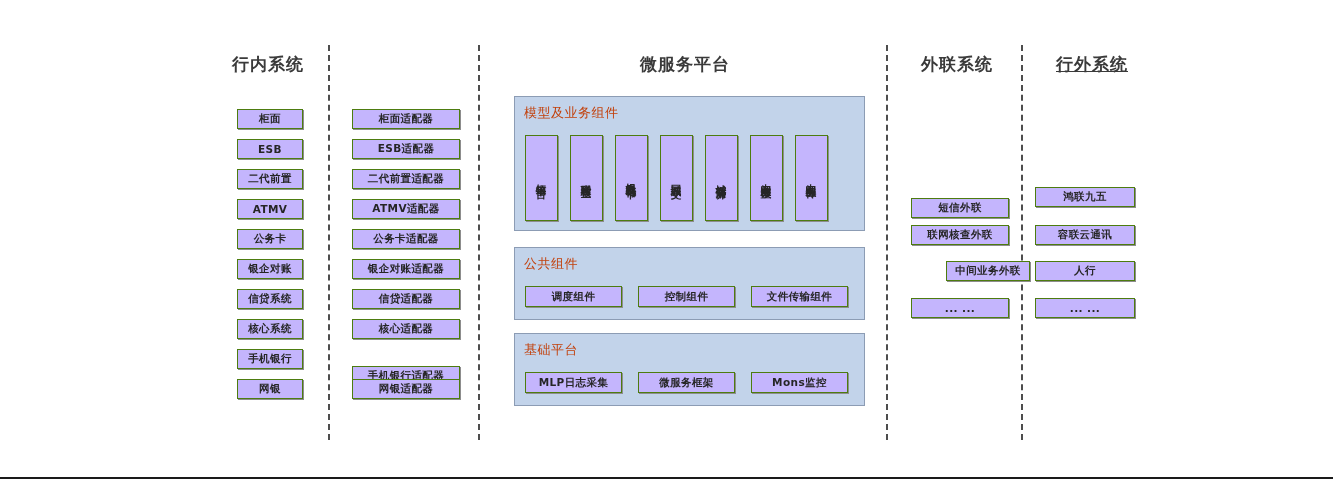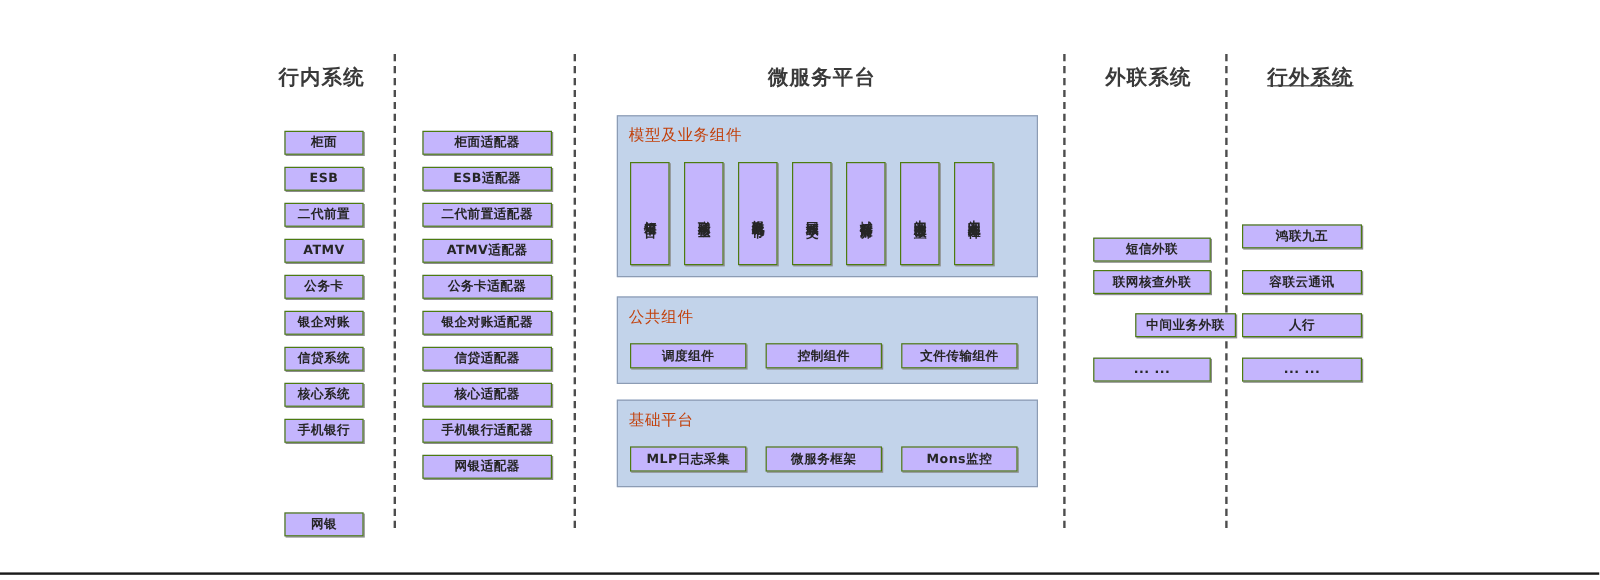--- a/index.html
+++ b/index.html
@@ -100,31 +100,31 @@
 
   <div class="node" style="left:237px; top:109px; width:66px; height:20px;">柜面</div>
   <div class="node" style="left:237px; top:139px; width:66px; height:20px;">ESB</div>
   <div class="node" style="left:237px; top:169px; width:66px; height:20px;">二代前置</div>
   <div class="node" style="left:237px; top:199px; width:66px; height:20px;">ATMV</div>
   <div class="node" style="left:237px; top:229px; width:66px; height:20px;">公务卡</div>
   <div class="node" style="left:237px; top:259px; width:66px; height:20px;">银企对账</div>
   <div class="node" style="left:237px; top:289px; width:66px; height:20px;">信贷系统</div>
   <div class="node" style="left:237px; top:319px; width:66px; height:20px;">核心系统</div>
   <div class="node" style="left:237px; top:349px; width:66px; height:20px;">手机银行</div>
-  <div class="node" style="left:237px; top:379px; width:66px; height:20px;margin-top:48px;">网银</div>
+  <div class="node" style="left:237px; top:379px; width:66px; height:20px;">网银</div>
 
   <div class="node" style="left:352px; top:109px; width:108px; height:20px;">柜面适配器</div>
   <div class="node" style="left:352px; top:139px; width:108px; height:20px;">ESB适配器</div>
   <div class="node" style="left:352px; top:169px; width:108px; height:20px;">二代前置适配器</div>
   <div class="node" style="left:352px; top:199px; width:108px; height:20px;">ATMV适配器</div>
   <div class="node" style="left:352px; top:229px; width:108px; height:20px;">公务卡适配器</div>
   <div class="node" style="left:352px; top:259px; width:108px; height:20px;">银企对账适配器</div>
   <div class="node" style="left:352px; top:289px; width:108px; height:20px;">信贷适配器</div>
   <div class="node" style="left:352px; top:319px; width:108px; height:20px;">核心适配器</div>
-  <div class="node" style="left:352px; top:349px; width:108px; height:20px;">手机银行适配器</div>
+  <div class="node" style="left:352px; top:366px; width:108px; height:20px;">手机银行适配器</div>
   <div class="node" style="left:352px; top:379px; width:108px; height:20px;">网银适配器</div>
 
   <div class="panel" style="left:514px; top:96px; width:351px; height:135px;"></div>
   <div class="panel-title" style="left:524px; top:104px;">模型及业务组件</div>
   <div class="node vert" style="left:525px; top:135px; width:33px; height:86px;">短信平台</div>
   <div class="node vert" style="left:570px; top:135px; width:33px; height:86px;">联网核查</div>
   <div class="node vert" style="left:615px; top:135px; width:33px; height:86px;">银联及银行卡</div>
   <div class="node vert" style="left:660px; top:135px; width:33px; height:86px;">同城票交</div>
   <div class="node vert" style="left:705px; top:135px; width:33px; height:86px;">城商行清算</div>
   <div class="node vert" style="left:750px; top:135px; width:33px; height:86px;">中间业务模型</div>

